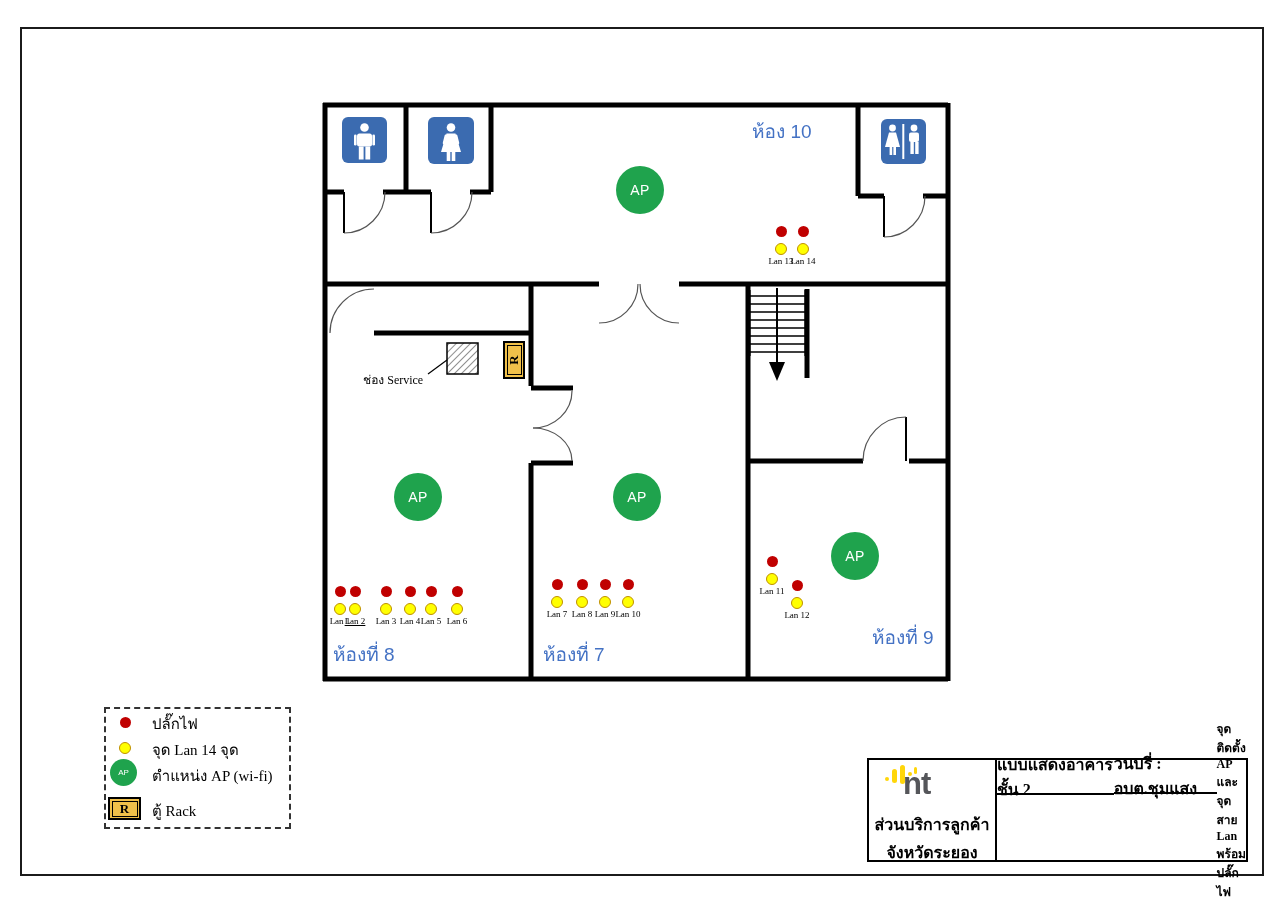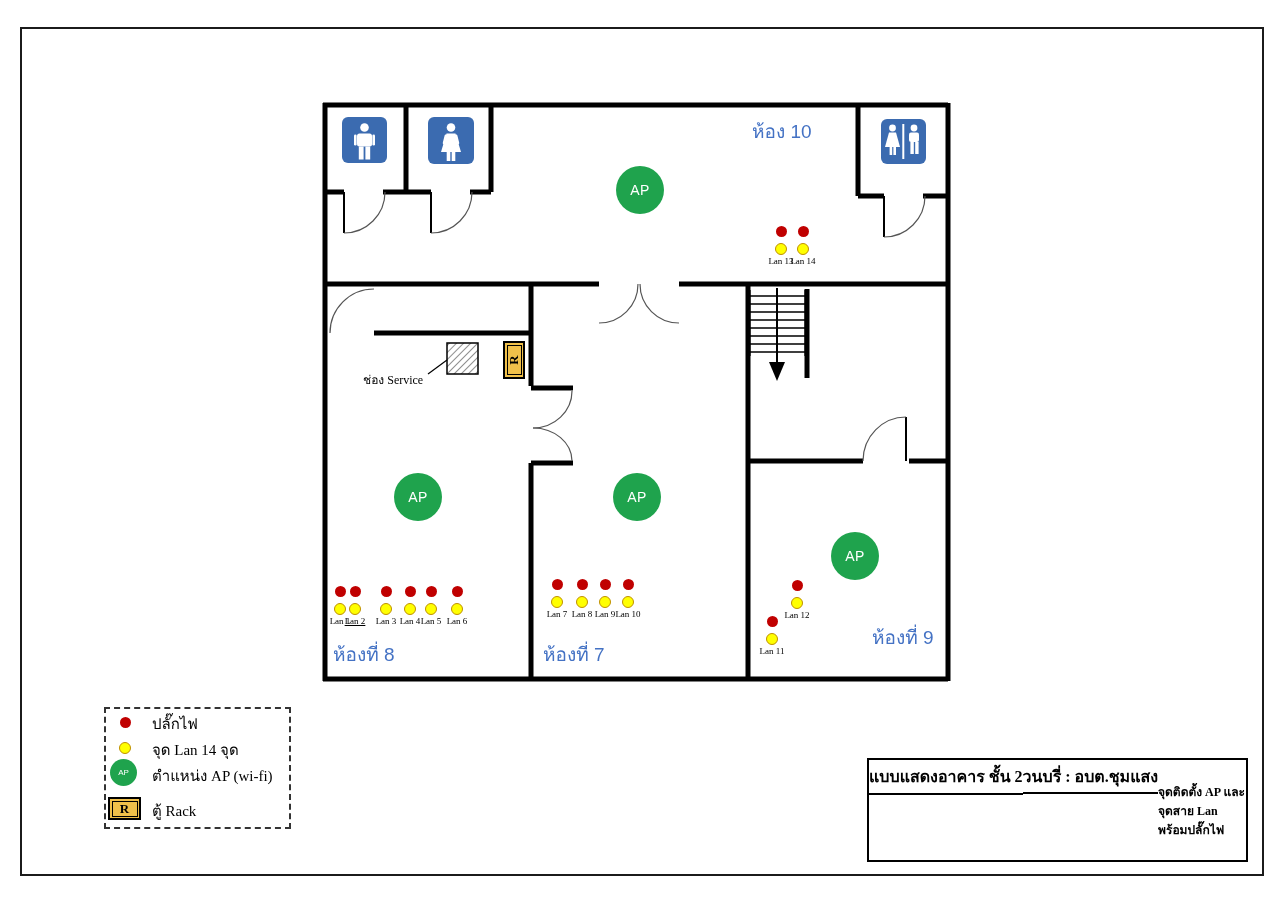--- a/index.html
+++ b/index.html
@@ -207,21 +207,21 @@
       <div class="dot-red"></div>
       <div class="dot-yellow"></div>
       <div class="lan-label">Lan 9</div>
     </div>
   <div class="lan" style="left:613px;top:579px;">
       <div class="dot-red"></div>
       <div class="dot-yellow"></div>
       <div class="lan-label">Lan 10</div>
     </div>
 
-  <div class="lan" style="left:757px;top:616px;">
+  <div class="lan" style="left:757px;top:556px;">
       <div class="dot-red"></div>
       <div class="dot-yellow"></div>
       <div class="lan-label">Lan 11</div>
     </div>
   <div class="lan" style="left:782px;top:580px;">
       <div class="dot-red"></div>
       <div class="dot-yellow"></div>
       <div class="lan-label">Lan 12</div>
     </div>
 
@@ -246,19 +246,31 @@
     </div>
   <div class="lg-text" style="top:764px;">ตำแหน่ง AP (wi-fi)</div>
   <div class="rack" style="left:108px;top:797px;width:33px;height:23px;">
     <div class="rack-inner" style="width:24px;height:14px;font-size:13px;">
       <span>R</span>
     </div>
   </div>
   <div class="lg-text" style="top:799px;">ตู้ Rack</div>
 
   <div id="titleblock">
+    <div id="tb-left">
+      <div id="nt-logo">
+        <div class="ntm" style="left:2px;top:13px;width:4px;height:4px;"></div>
+        <div class="ntm" style="left:9px;top:5px;width:5px;height:14px;"></div>
+        <div class="ntm" style="left:17px;top:1px;width:5px;height:19px;"></div>
+        <div class="ntm" style="left:25px;top:8px;width:4px;height:4px;"></div>
+        <div class="ntm" style="left:31px;top:3px;width:3px;height:7px;"></div>
+        <div id="nt-text">nt</div>
+      </div>
+      <div class="tb-org" style="top:52px;">ส่วนบริการลูกค้า</div>
+      <div class="tb-org" style="top:80px;">จังหวัดระยอง</div>
+    </div>
     <div id="tb-right">
       <div class="tb-row tb-row1">แบบแสดงอาคาร ชั้น 2</div>
       <div class="tb-row tb-row2">วนบรี่ :  อบต.ชุมแสง</div>
       <div class="tb-row tb-row3">จุดติดตั้ง AP และจุดสาย Lan พร้อมปลั๊กไฟ</div>
     </div>
   </div>
 </div>
 
 </body></html>

